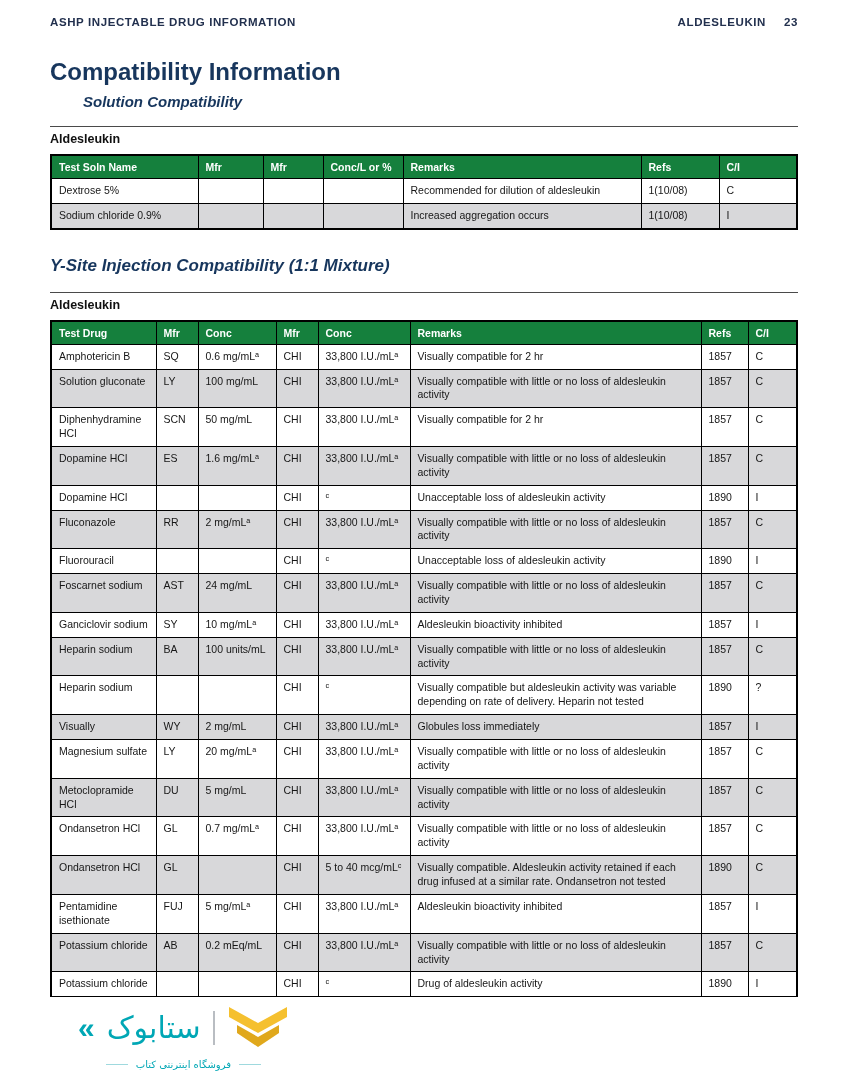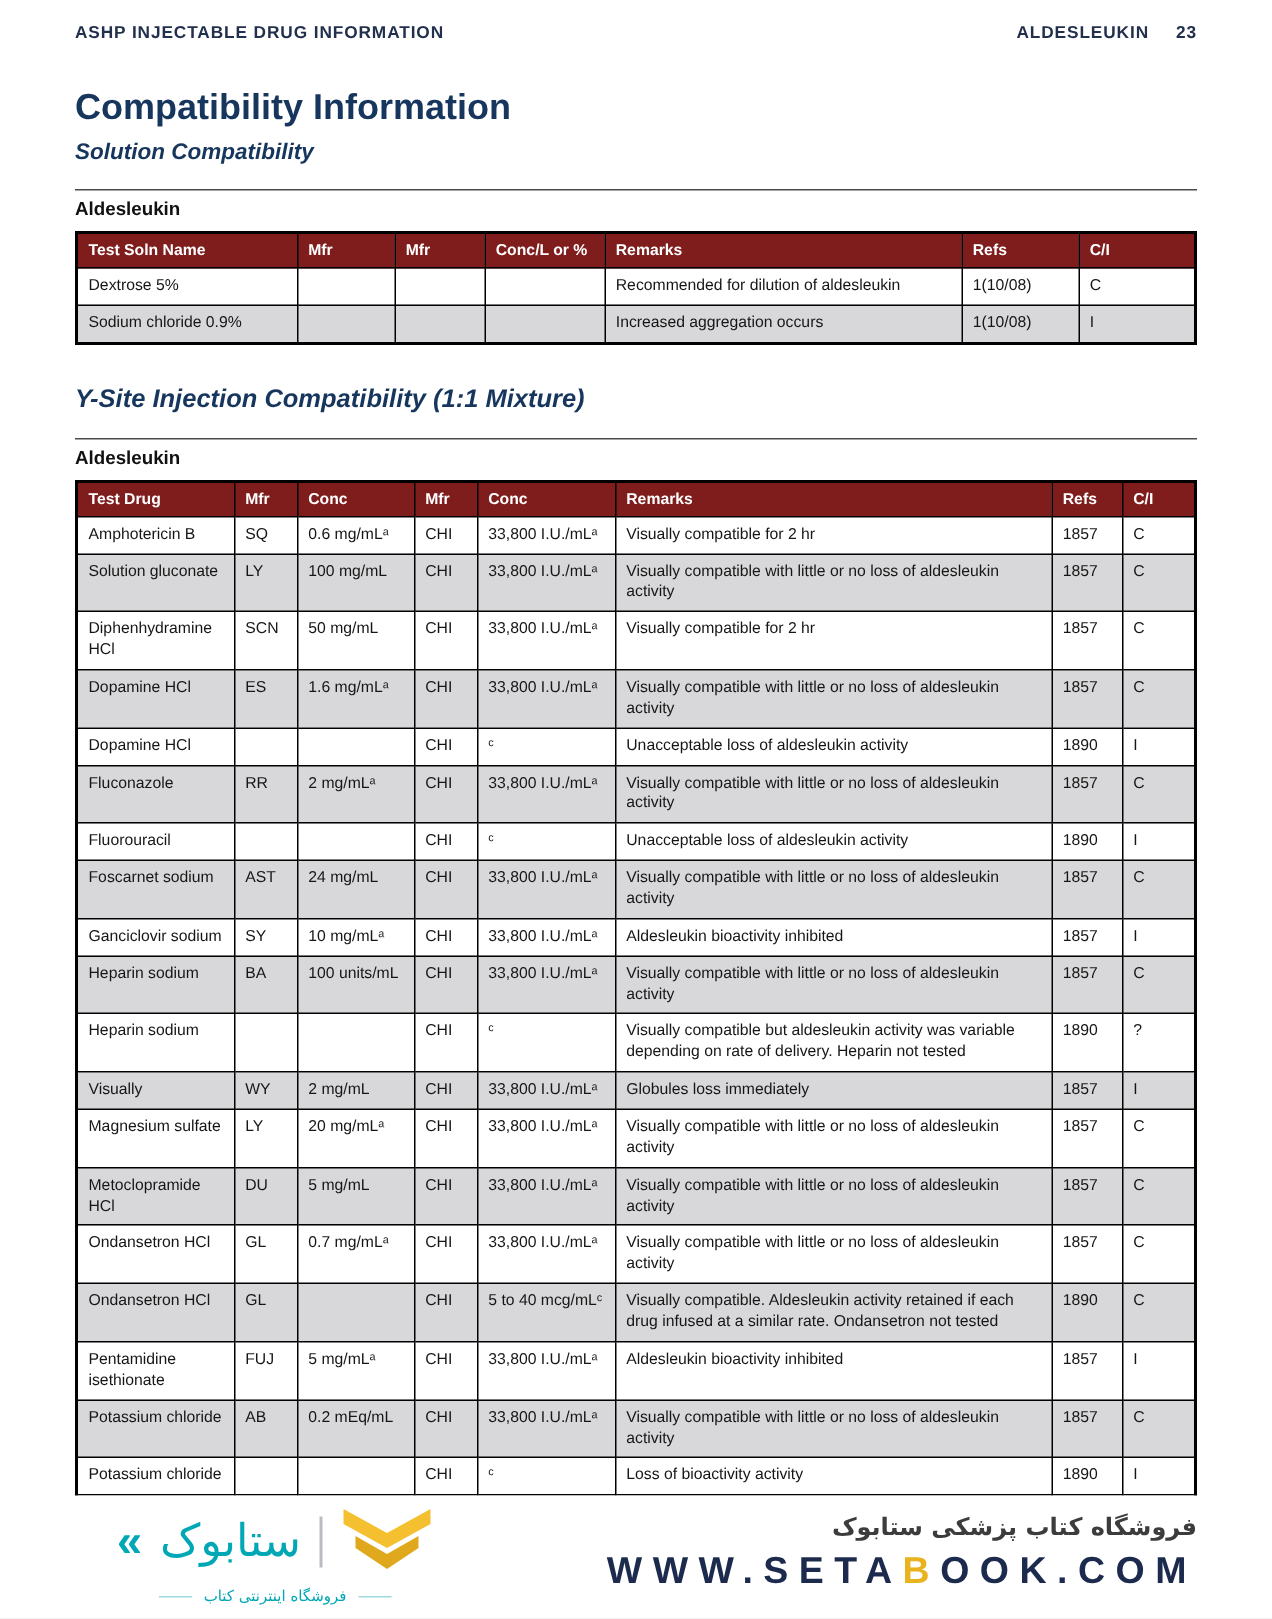--- a/index.html
+++ b/index.html
@@ -11,30 +11,30 @@
   }
   .content { padding:16px 50px 0 50px; }
 
   
   .running-head { display:flex; justify-content:space-between; align-items:baseline;
     font-size:11.5px; font-weight:bold; letter-spacing:0.6px; color:#22304e; }
   .running-head .rh-right { display:flex; gap:18px; }
 
   
   .main-title { margin-top:30px; font-size:24px; font-weight:bold; color:#17365d; }
-  .sub-title { margin-top:7px; font-size:15px; font-weight:bold; font-style:italic; color:#17365d; }
+  .sub-title { margin-top:7px; font-size:15px; font-weight:bold; font-style:italic; color:#17365d;margin-left:33px; }
   .ysite-title { margin-top:26px; font-size:17px; font-weight:bold; font-style:italic; color:#17365d; }
 
   .rule { margin-top:16px; border-top:1px solid #4a4a4a; }
   .drug-label { margin-top:5px; font-size:12.5px; font-weight:bold; color:#111; }
 
   
   table.data-table { margin-top:8px; width:748px; border-collapse:collapse; table-layout:fixed;
     border:2px solid #000; font-size:10.5px; }
-  table.data-table th { background:#7f1d1d; color:#fff; text-align:left; font-weight:bold;
+  table.data-table th { background:#15803d; color:#fff; text-align:left; font-weight:bold;
     padding:5px 7px; border:1px solid #000; font-size:10.5px; }
   table.data-table td { padding:5px 7px; border:1px solid #000; vertical-align:top;
     color:#161616; line-height:1.32; }
   table.data-table tr.shaded td { background:#d8d8da; }
   table.data-table tr.partial td { height:12px; padding:2px 7px; }
 
   .solution-table th:nth-child(1){width:147px}
   .solution-table th:nth-child(2){width:65px}
   .solution-table th:nth-child(3){width:60px}
   .solution-table th:nth-child(4){width:80px}
@@ -321,21 +321,21 @@
             <td>Visually compatible with little or no loss of aldesleukin activity</td>
             <td>1857</td>
             <td>C</td>
           </tr>
           <tr>
             <td>Potassium chloride</td>
             <td></td>
             <td></td>
             <td>CHI</td>
             <td>ᶜ</td>
-            <td>Loss of bioactivity activity</td>
+            <td>Drug of aldesleukin activity</td>
             <td>1890</td>
             <td>I</td>
           </tr>
           <tr class="partial">
             <td></td>
             <td></td>
             <td></td>
             <td></td>
             <td></td>
             <td></td>
@@ -360,18 +360,14 @@
           </svg>
         </span>
       </div>
       <div class="logo-tagline">
         <span class="dash"></span>
         <span>فروشگاه اینترنتی کتاب</span>
         <span class="dash"></span>
       </div>
     </div>
 
-    <div class="footer-right">
-      <div class="store-title">فروشگاه کتاب پزشکی ستابوک</div>
-      <div class="site-url"><span>WWW.SETA</span><span class="hl">B</span><span>OOK.COM</span></div>
-    </div>
   </div>
 </div>
 
 </body></html>

